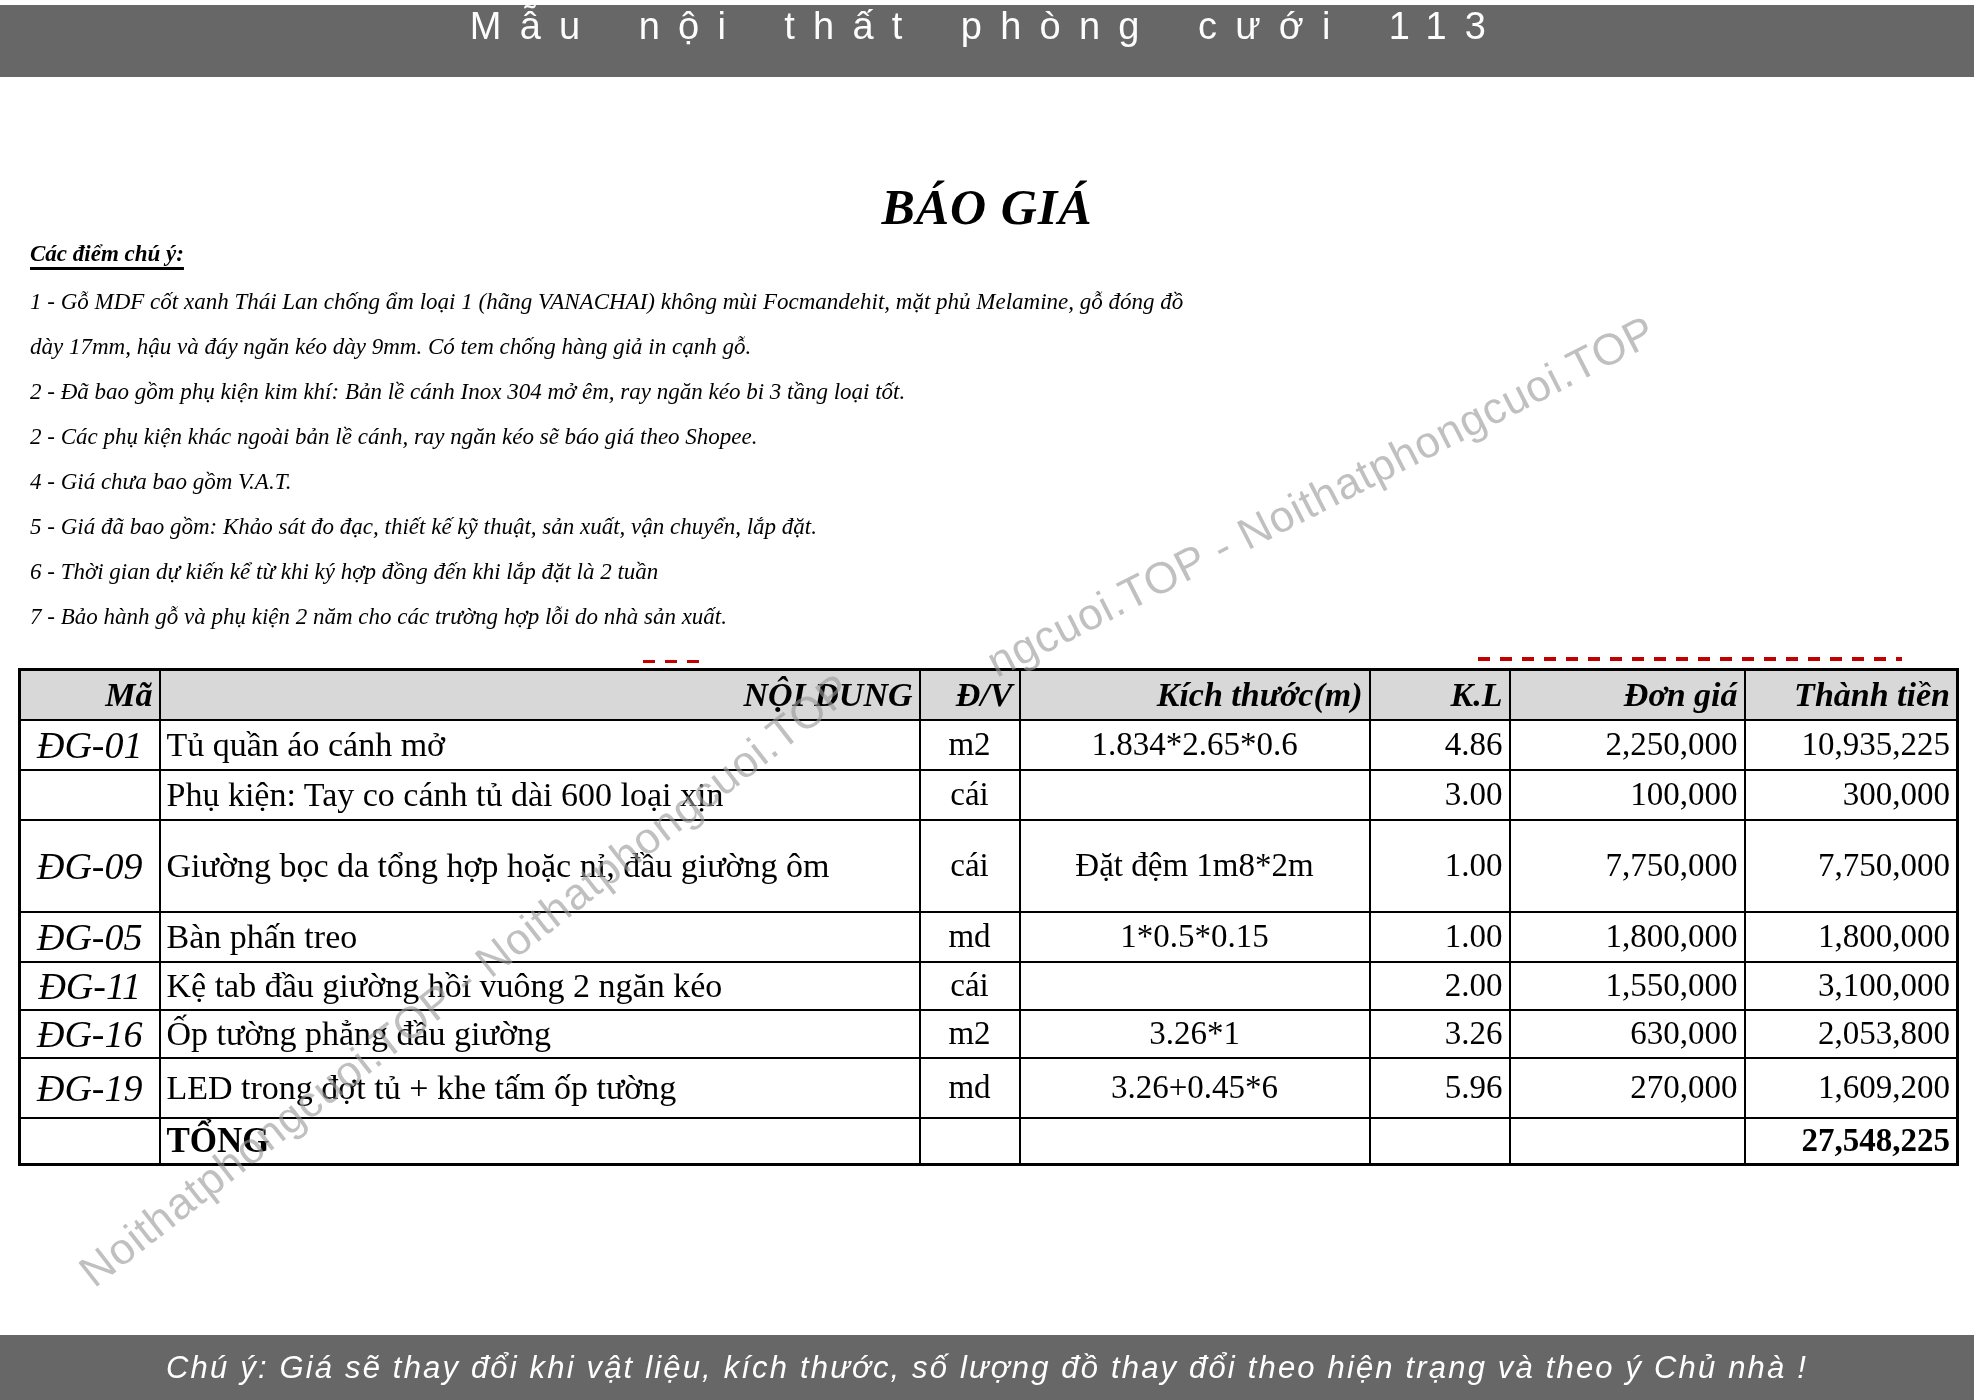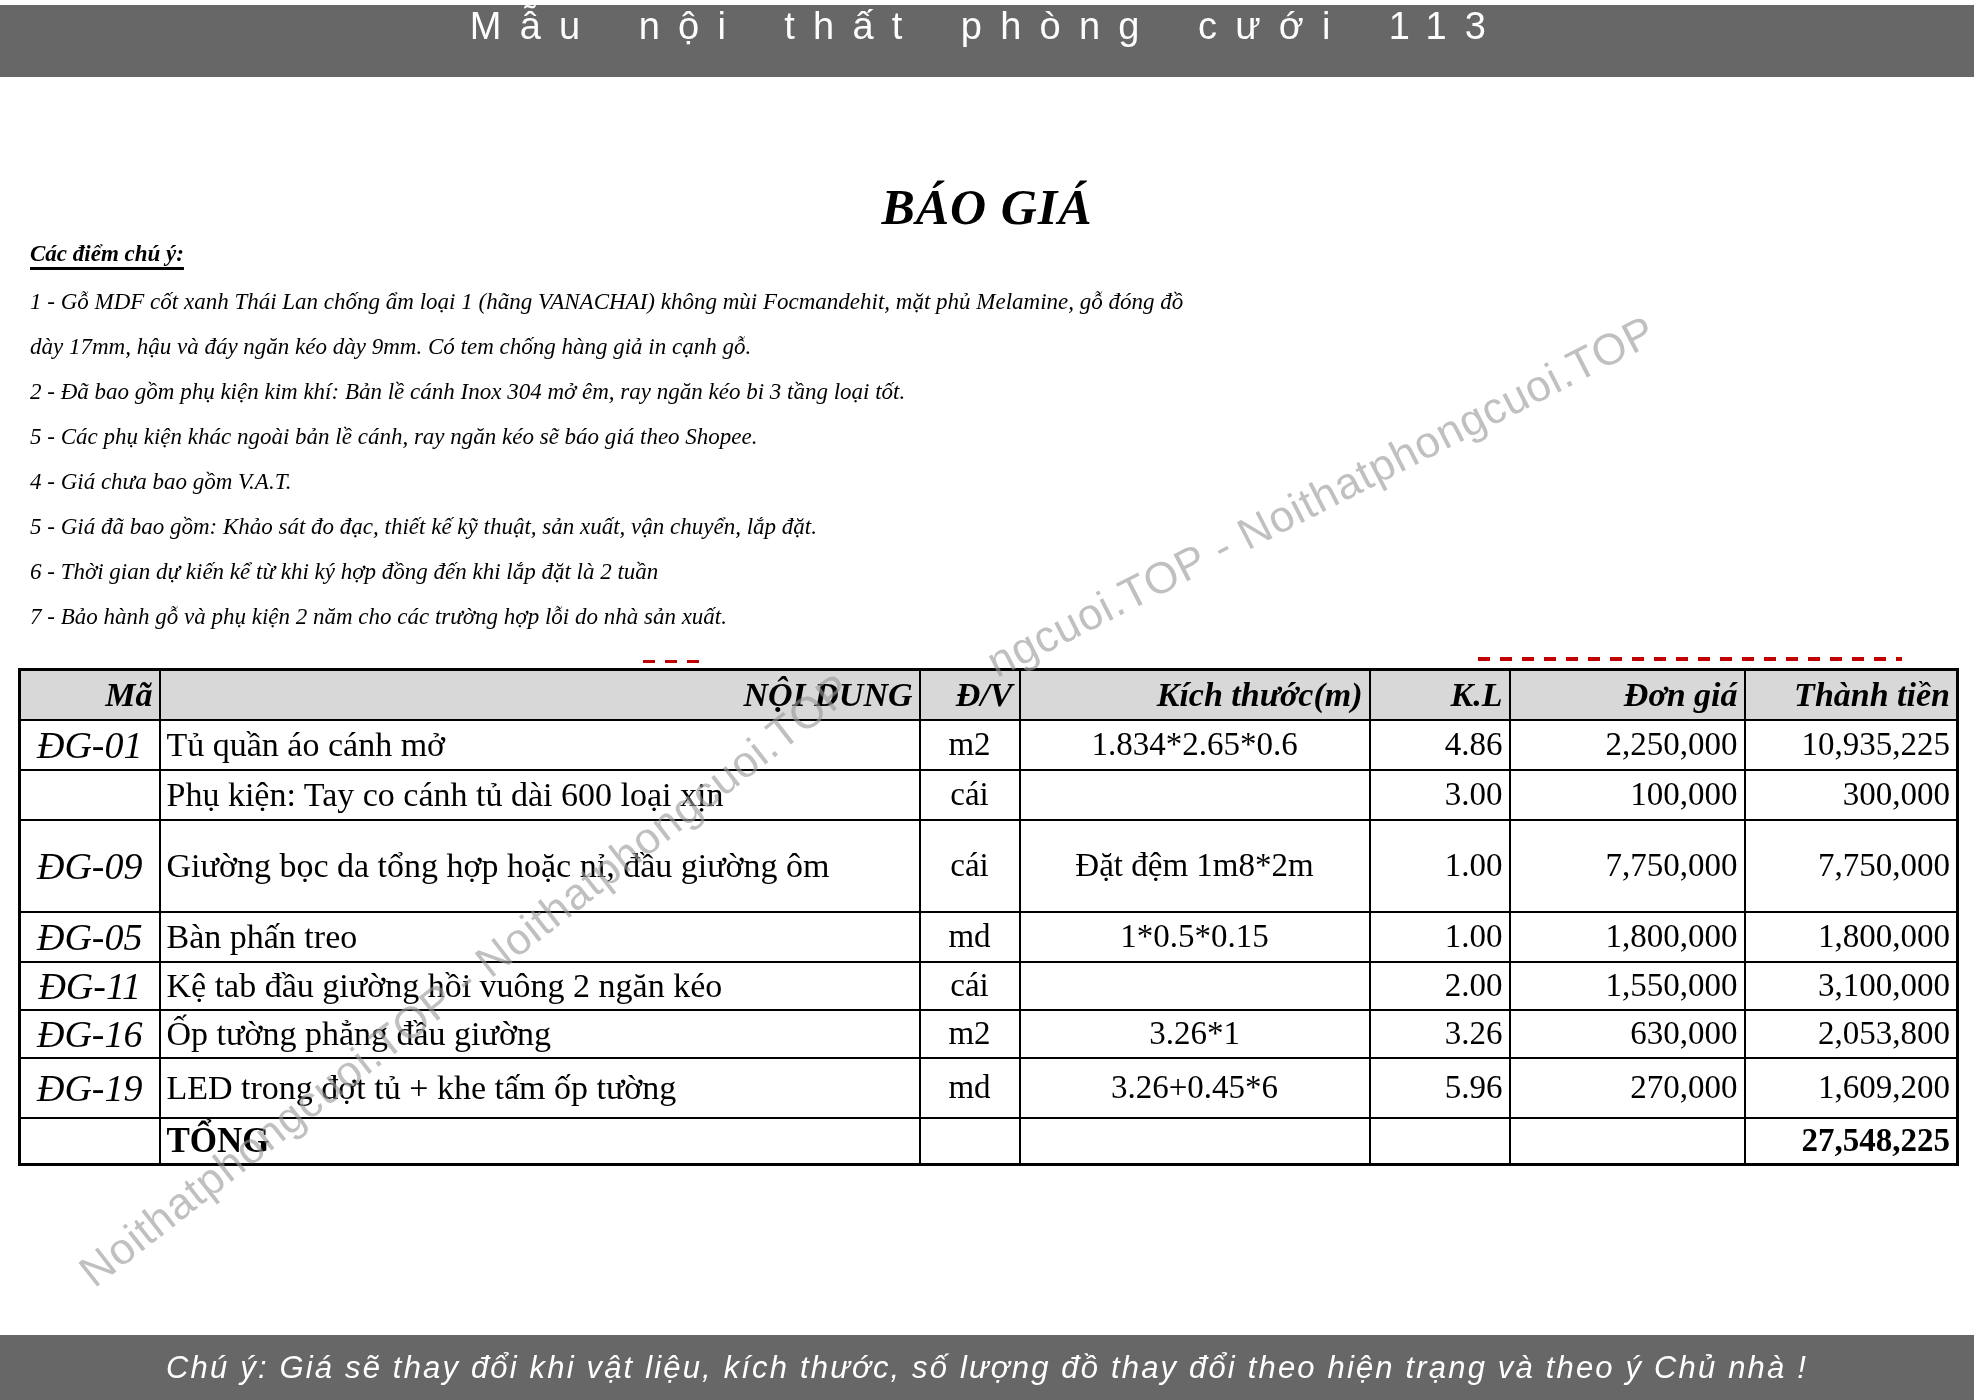--- a/index.html
+++ b/index.html
@@ -119,21 +119,21 @@
   </div>
 
   <div class="doc-title">BÁO GIÁ</div>
 
   <div class="notes">
     <div class="notes-heading">Các điểm chú ý:</div>
     <div>
         <div class="note-line">1 - Gỗ  MDF cốt xanh Thái Lan chống ẩm loại 1 (hãng VANACHAI) không mùi Focmandehit, mặt phủ Melamine, gỗ đóng đồ</div>
         <div class="note-line">dày 17mm, hậu và đáy ngăn kéo dày 9mm. Có tem chống hàng giả in cạnh gỗ.</div>
         <div class="note-line">2 - Đã bao gồm phụ kiện kim khí: Bản lề cánh Inox 304 mở êm, ray ngăn kéo bi 3 tầng loại tốt.</div>
-        <div class="note-line">5 - Các phụ kiện khác ngoài bản lề cánh, ray ngăn kéo sẽ báo giá theo Shopee.</div>
+        <div class="note-line">2 - Các phụ kiện khác ngoài bản lề cánh, ray ngăn kéo sẽ báo giá theo Shopee.</div>
         <div class="note-line">4 - Giá chưa bao gồm V.A.T.</div>
         <div class="note-line">5 - Giá đã bao gồm: Khảo sát đo đạc, thiết kế kỹ thuật, sản xuất, vận chuyển, lắp đặt.</div>
         <div class="note-line">6 - Thời gian dự kiến kể từ khi ký hợp đồng đến khi lắp đặt là 2 tuần</div>
         <div class="note-line">7 - Bảo hành gỗ và phụ kiện 2 năm cho các trường hợp lỗi do nhà sản xuất.</div>
       </div>
   </div>
 
   <table class="quote">
     <colgroup>
       <col style="width:140px">

